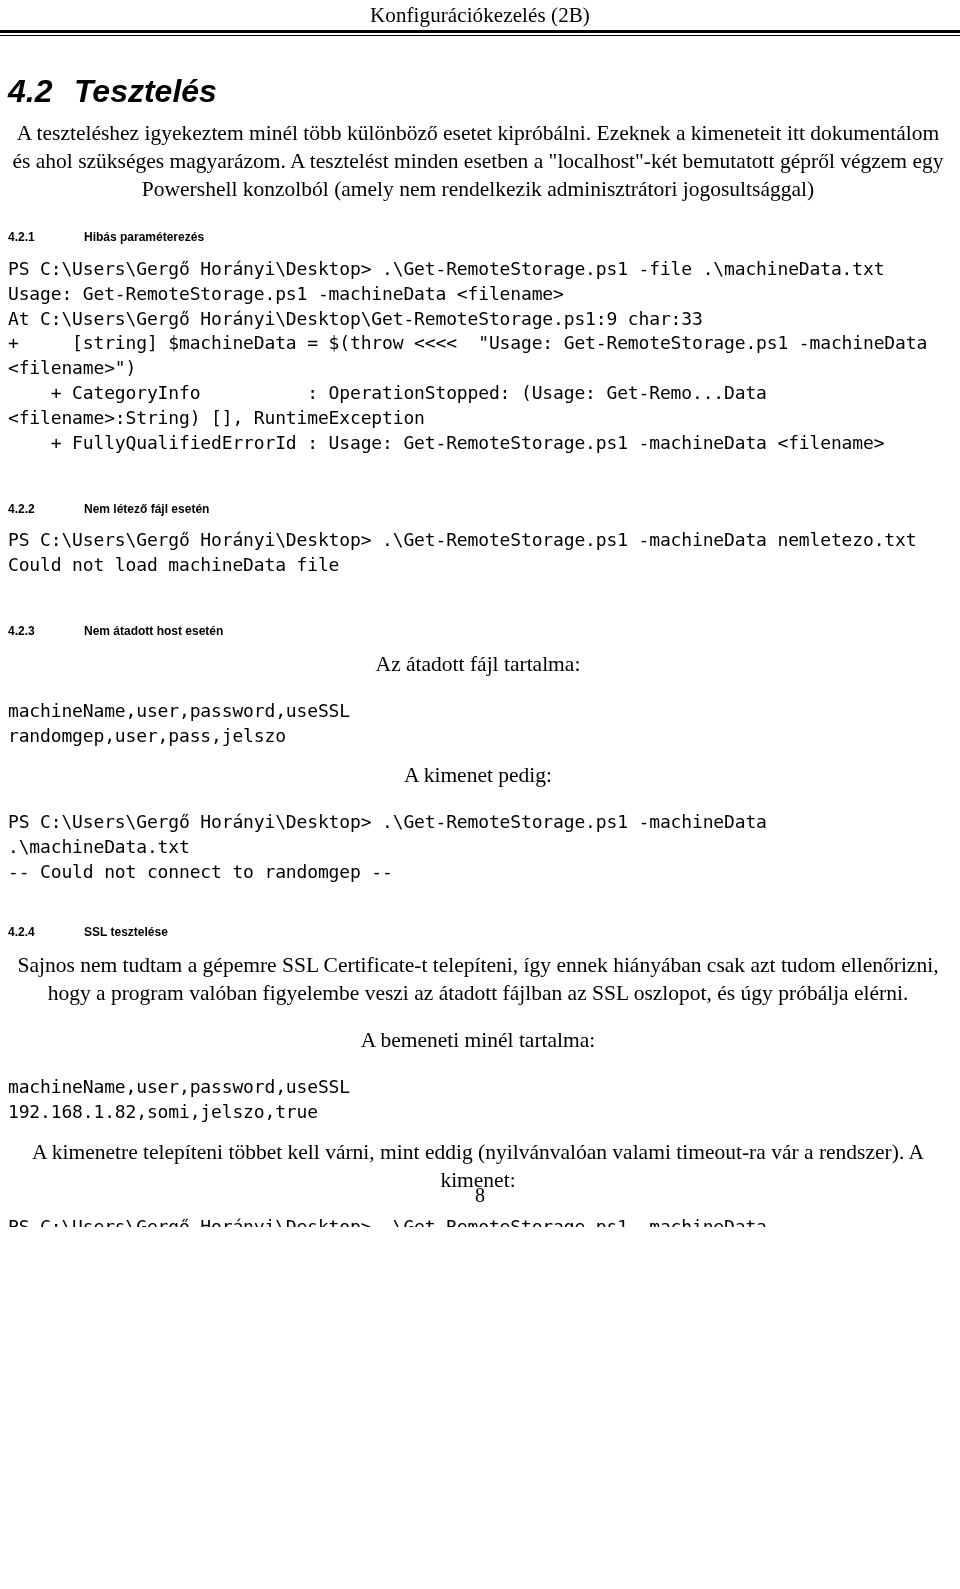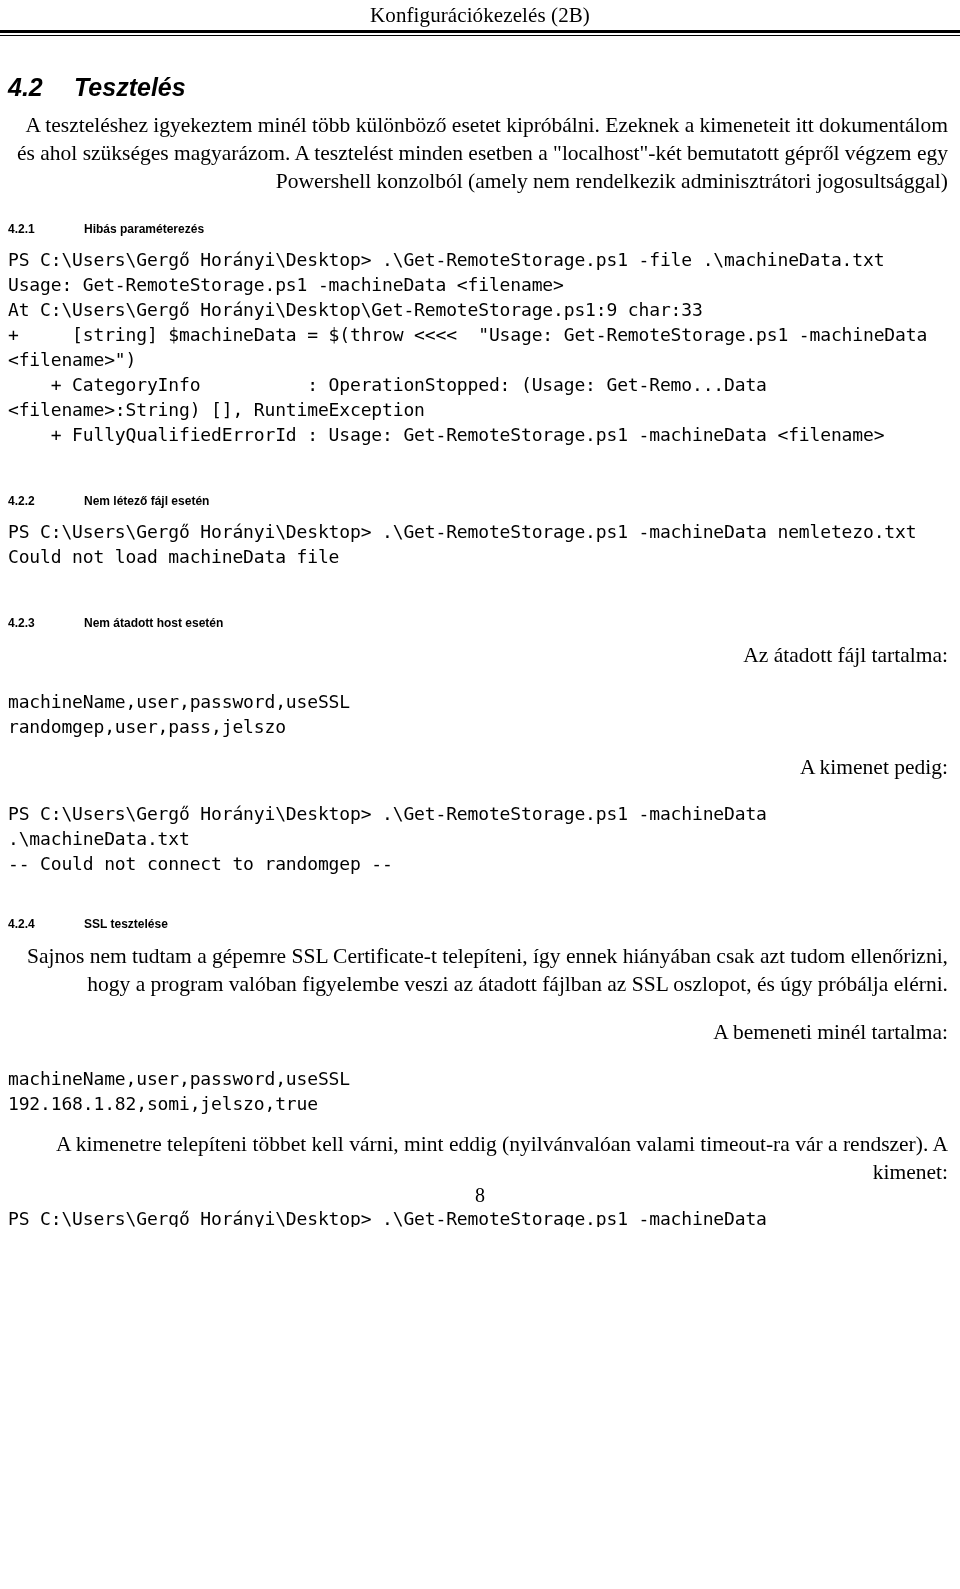--- a/index.html
+++ b/index.html
@@ -39,21 +39,21 @@
   
   .content {
     padding: 0 12px 0 8px;
   }
 
   
   h2.h-major {
     font-family: "Liberation Sans", "DejaVu Sans", sans-serif;
     font-weight: bold;
     font-style: italic;
-    font-size: 25px;
+    font-size: 32px;
     color: #000;
     margin: 36px 0 10px 0;
     line-height: 1.2;
     display: flex;
     align-items: baseline;
   }
   h2.h-major .num { width: 66px; flex: 0 0 66px; }
 
   h3.h-minor {
     font-family: "Liberation Sans", "DejaVu Sans", sans-serif;
@@ -68,21 +68,21 @@
   }
   h3.h-minor .num { width: 76px; flex: 0 0 76px; }
 
   
   p.para {
     font-family: "Liberation Serif", "DejaVu Serif", serif;
     font-size: 21.5px;
     line-height: 1.30;
     color: #000;
     margin: 0 0 6px 0;
-    text-align: right;
+    text-align: center;
   }
 
   
   pre.console {
     font-family: "DejaVu Sans Mono", "Liberation Mono", monospace;
     font-size: 18px;
     line-height: 1.385;
     color: #000;
     margin: 0;
     padding: 0;

